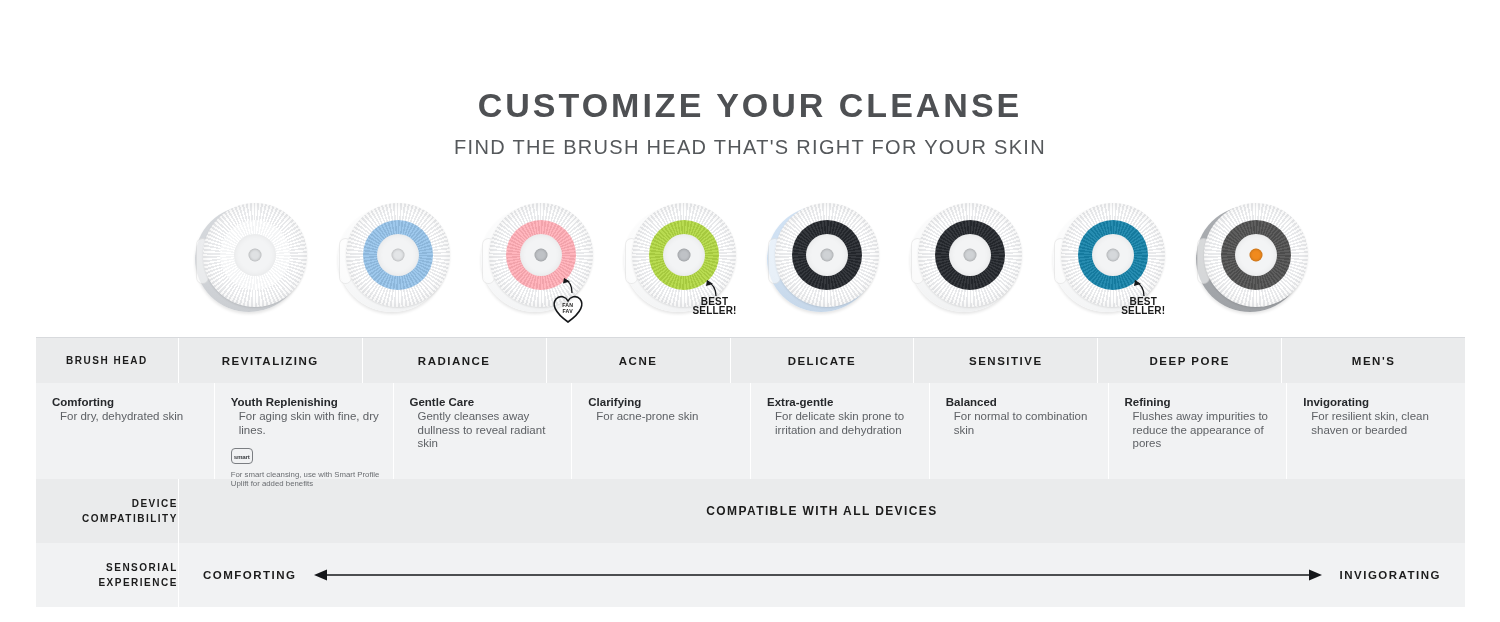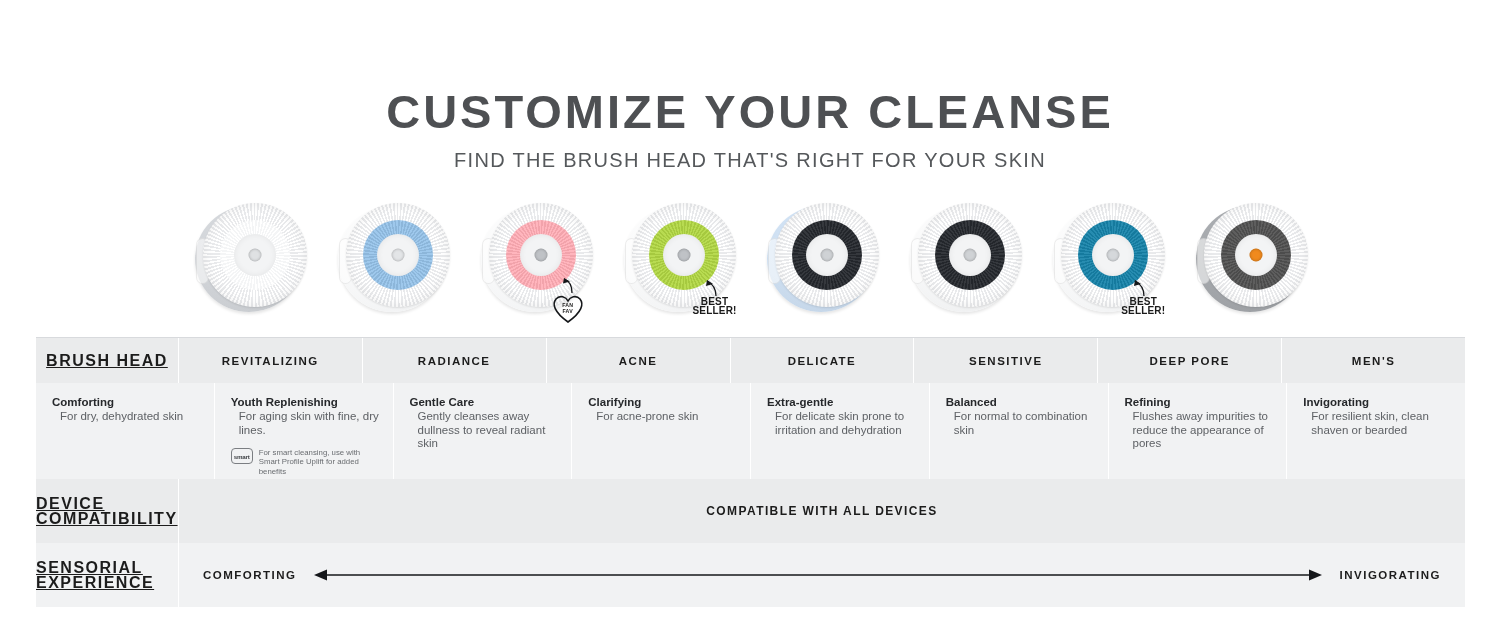--- a/index.html
+++ b/index.html
@@ -7,21 +7,21 @@
     width: 1500px; height: 622px;
     background: #ffffff;
     font-family: "Liberation Sans", sans-serif;
     overflow: hidden;
   }
   .page { position: relative; width: 1500px; height: 622px; background:#fff; }
 
   
   .hdr { text-align: center; padding-top: 88px; }
   .hdr h1 {
-    font-size: 47px; font-weight: 700; letter-spacing: 3.0px;
+    font-size: 34px; font-weight: 700; letter-spacing: 3.0px;
     color: #4e5053; line-height: 1;
   }
   .hdr h2 {
     margin-top: 14px;
     font-size: 20px; font-weight: 400; letter-spacing: 1.3px;
     color: #55585b;
   }
 
   
   .strip {
@@ -91,25 +91,24 @@
     position: absolute; left: 36px; top: 337px;
     width: 1429px;
     border-top: 1px solid #d8dadd;
   }
   .row { display: flex; width: 100%; }
   .row.shadeA { background: #eaebec; }
   .row.shadeB { background: #f1f2f3; }
   .lbl {
     width: 142.9px; flex: 0 0 142.9px;
     display: flex; align-items: center; justify-content: center;
-    text-align: left;
-    font-size: 16px; font-weight: 700; letter-spacing: 1.5px;
+    text-align: right;
+    font-size: 10px; font-weight: 700; letter-spacing: 1.5px;
     color: #1c1c1c; line-height: 15px;
     border-right: 1px solid #ffffff;
-    text-decoration: underline;
   }
   .col {
     flex: 1 1 0; min-width: 0;
     border-right: 1px solid #ffffff;
   }
   .col:last-child { border-right: none; }
 
   
   .row.hrow { height: 45px; }
   .row.hrow .col {
@@ -117,21 +116,21 @@
     text-align: center;
     font-size: 11.5px; font-weight: 700; letter-spacing: 1.5px;
     color: #1c1c1c; line-height: 14px; padding: 0 4px;
   }
 
   
   .row.brow { height: 96px; }
   .row.brow .col { padding: 12px 12px 8px 16px; }
   .bt { font-size: 11.5px; font-weight: 700; color: #26282b; line-height: 14px; }
   .bd { font-size: 11.5px; font-weight: 400; color: #5e6165; line-height: 13.5px; margin-top: 1px; margin-left: 8px; }
-  .smartrow { display: flex; align-items: flex-start; gap: 6px; margin-top: 11px; }
+  .smartrow { display: flex; align-items: flex-start; gap: 6px; margin-top: 11px; flex-direction: column; }
   .smartbadge {
     flex: 0 0 auto;
     width: 22px; height: 16px; border-radius: 4px;
     border: 1px solid #7b7e82;
     display: flex; align-items: center; justify-content: center;
     font-size: 6.2px; font-weight: 700; color: #3c3f43; letter-spacing: -.2px;
   }
   .smarttxt { font-size: 7.8px; color: #6a6d71; line-height: 9.4px; }
 
   

